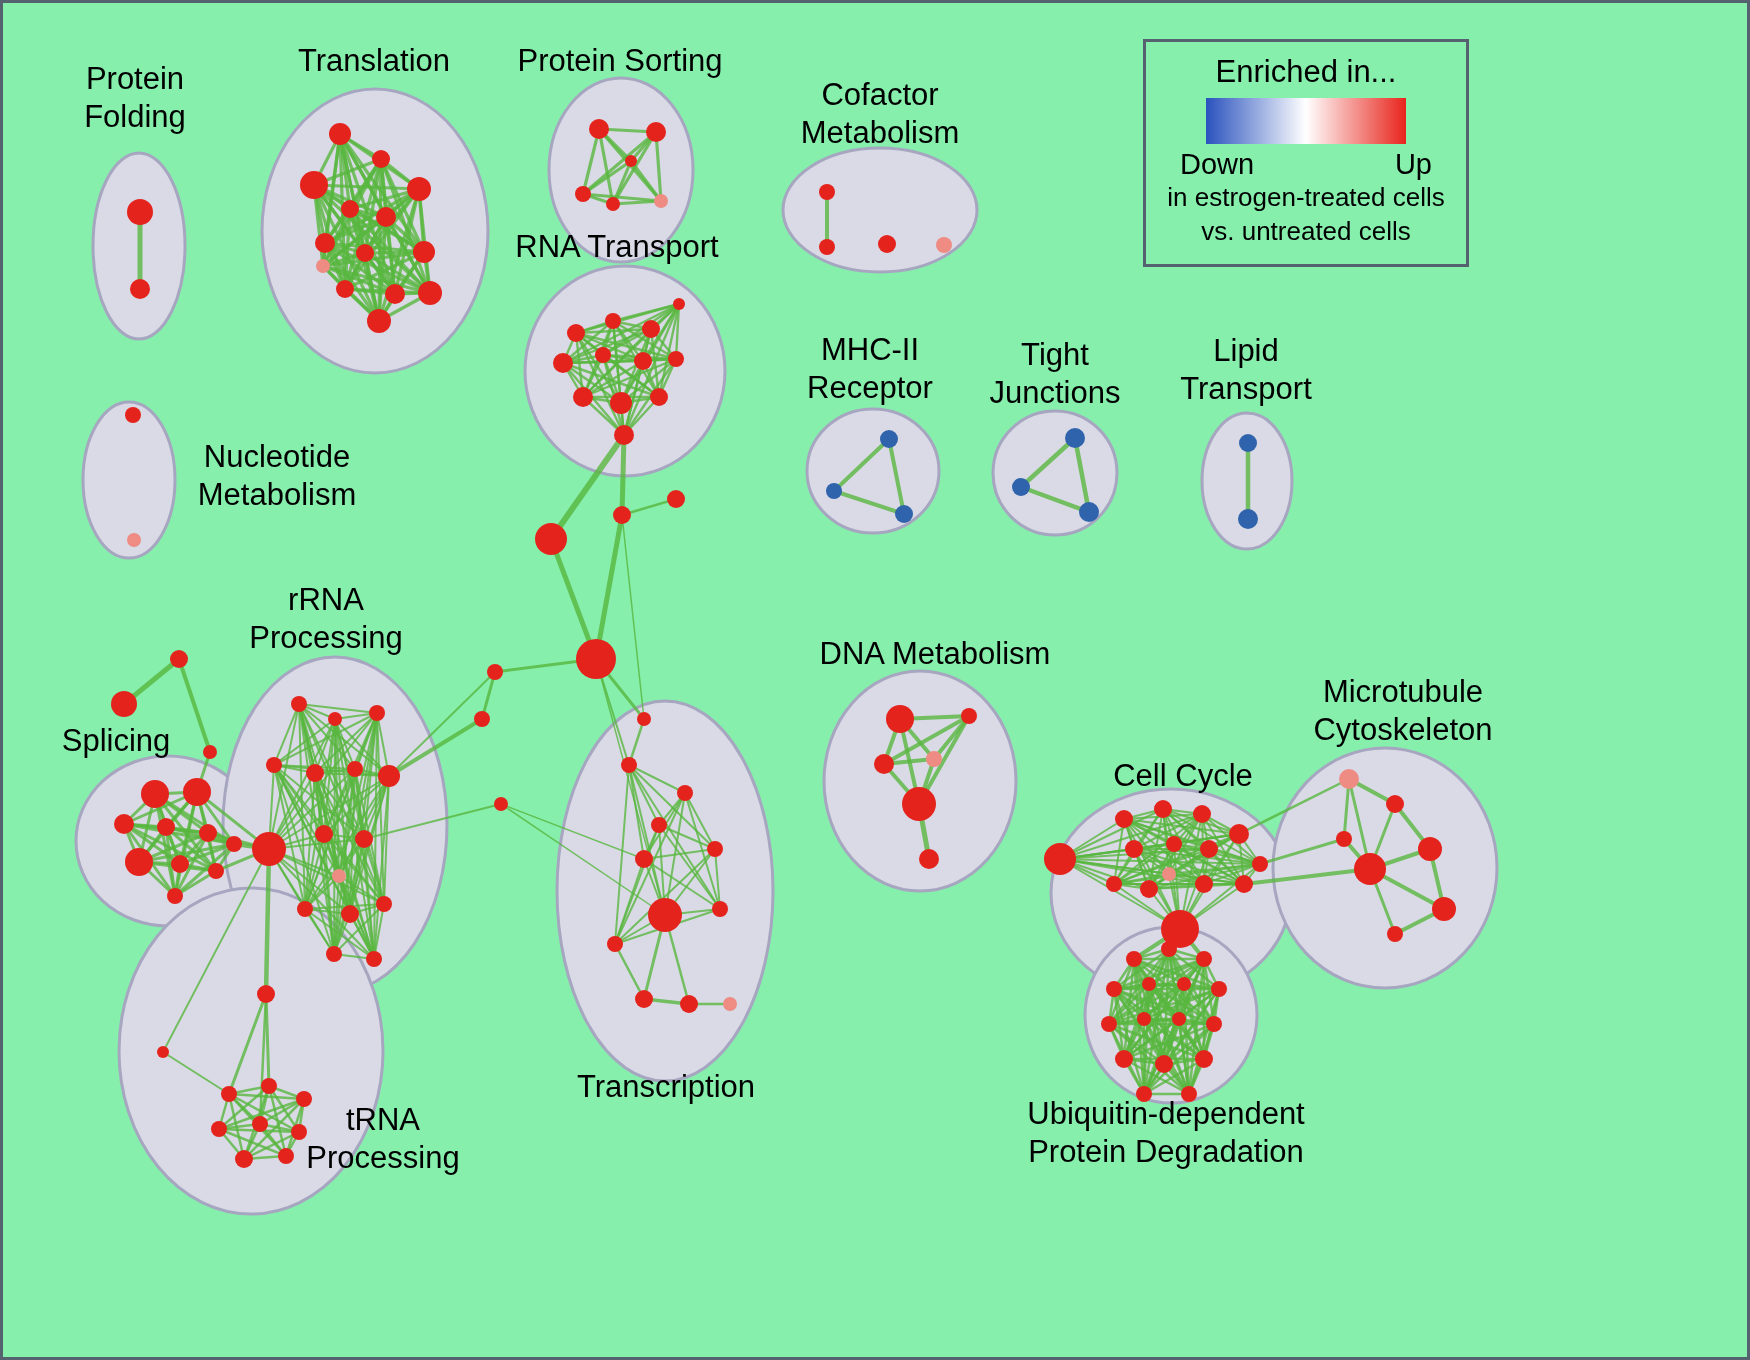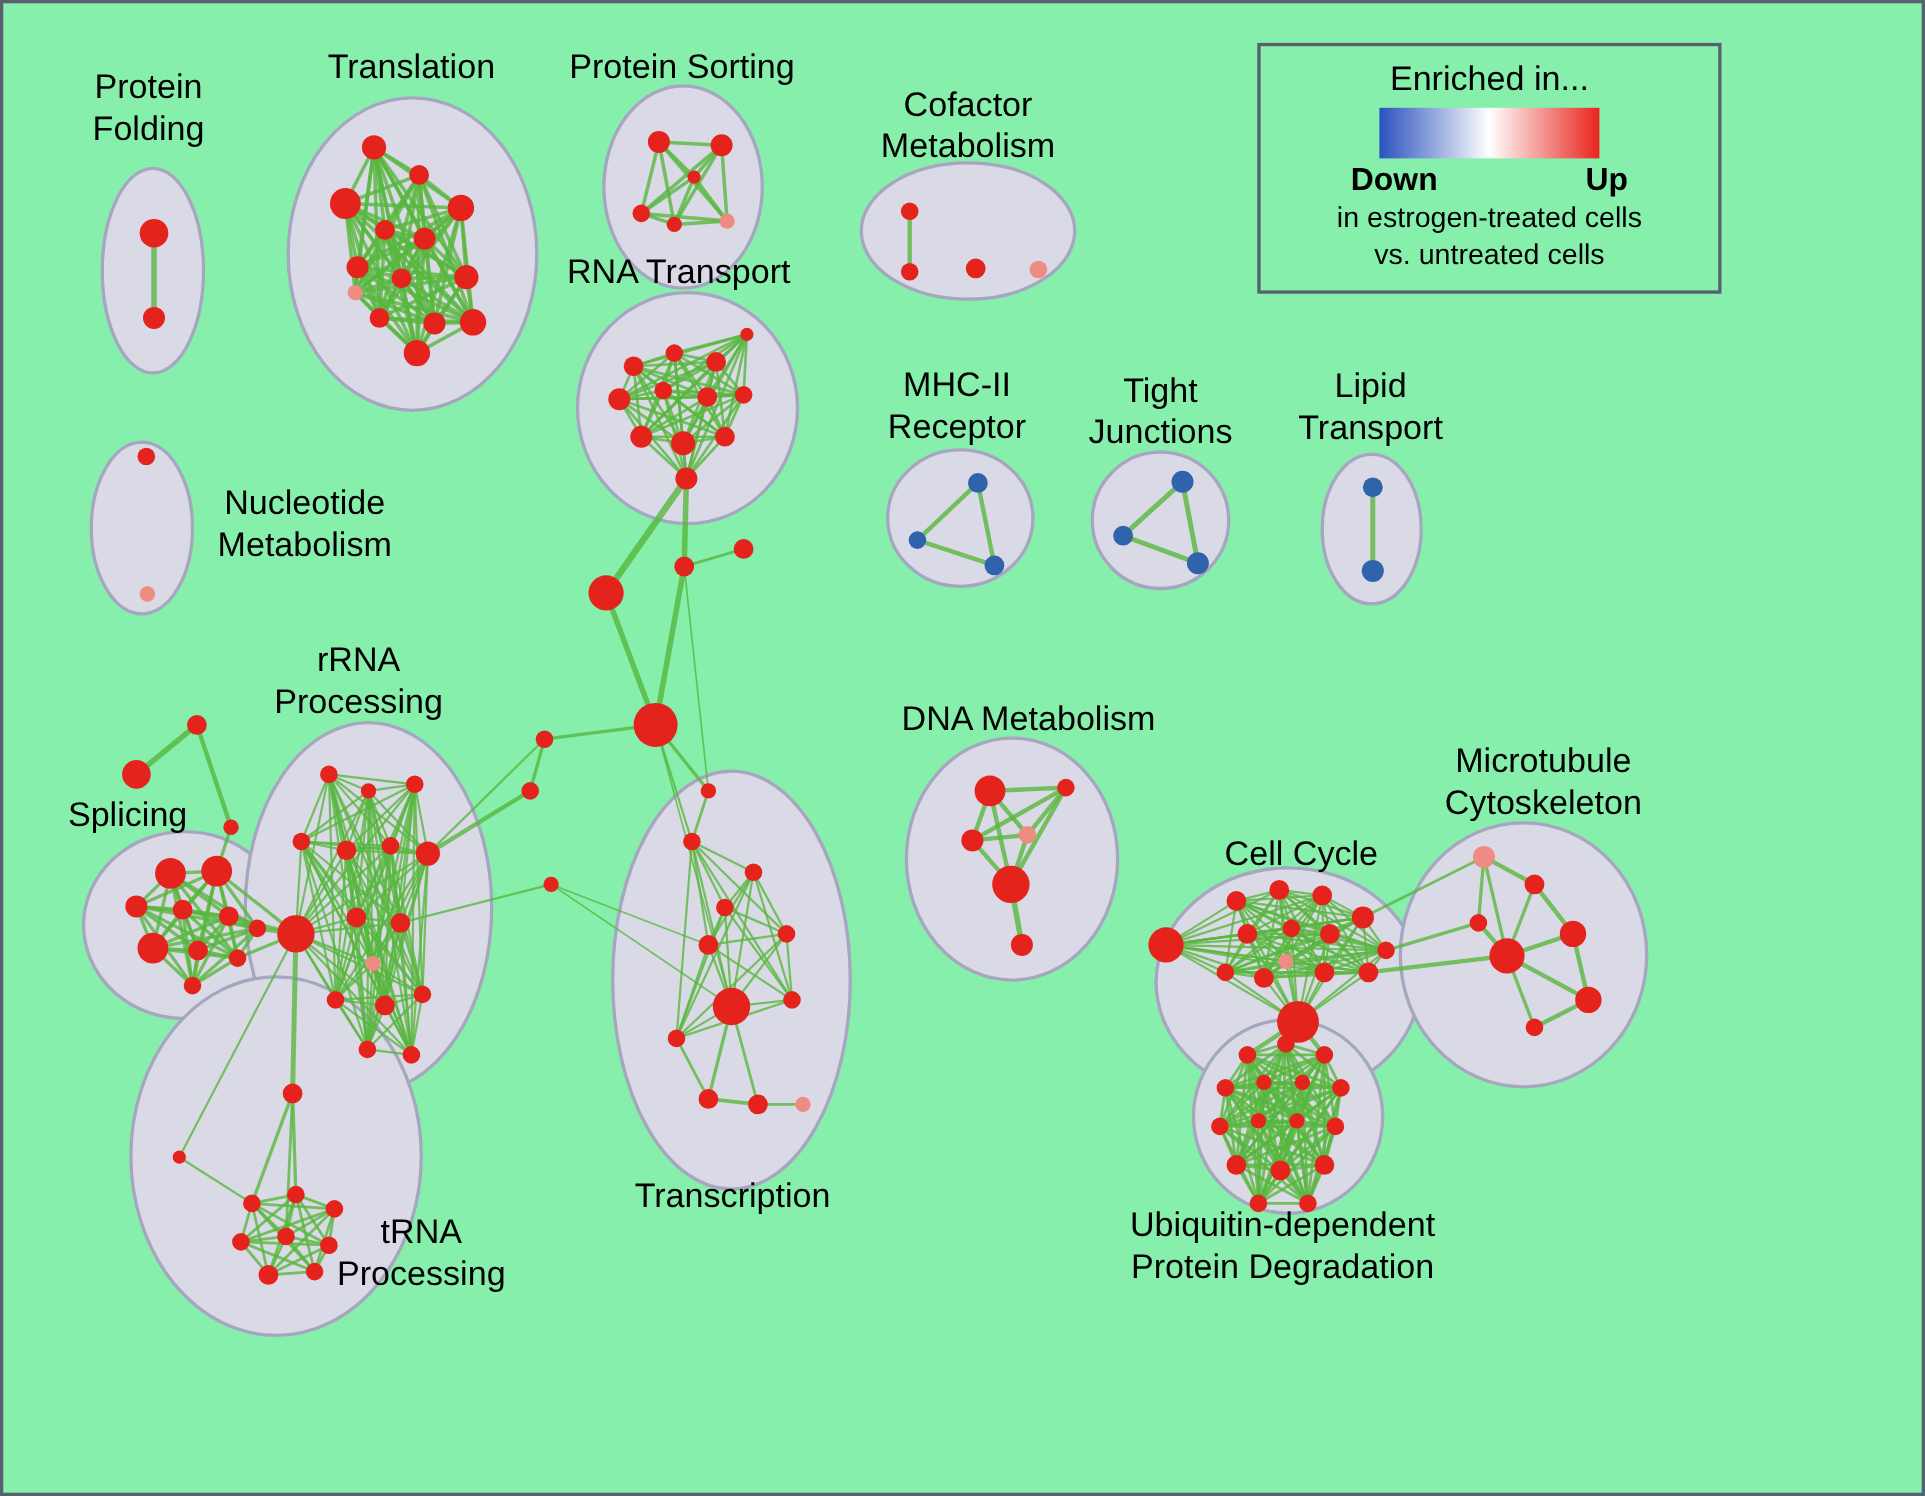--- a/index.html
+++ b/index.html
@@ -7,30 +7,30 @@
   .figure{
     position:relative;
     width:1750px;height:1360px;
     box-sizing:border-box;
     border:3px solid #55616e;
     overflow:hidden;
   }
   #network-svg{position:absolute;left:0;top:0;}
   .legend{
     position:absolute;left:1140px;top:36px;
-    width:422px;height:228px;
+    width:326px;height:228px;
     box-sizing:border-box;
     border:3px solid #4d5866;
     display:flex;flex-direction:column;align-items:center;
     padding-top:12px;
     color:#000;
   }
   .legend-title{font-size:31px;}
   .legend-bar{width:200px;height:46px;margin-top:8px;}
-  .legend-ends{width:252px;display:flex;justify-content:space-between;font-size:29px;margin-top:4px;font-weight:bold;}
+  .legend-ends{width:252px;display:flex;justify-content:space-between;font-size:29px;margin-top:4px;}
   .legend-sub{font-size:26px;line-height:1.3;text-align:center;}
   .legend-sub:first-of-type{margin-top:6px;}
 </style>
 </head>
 <body>
 
 <div class="figure" style="background-color: #86efac; border-color: rgb(85, 97, 110);">
   <svg id="network-svg" width="1750" height="1360" viewBox="0 0 1750 1360">
       <g>
         <ellipse cx="136" cy="243" rx="46" ry="93" fill="#dadae6" stroke="#a6a6c0" stroke-width="3"></ellipse>

